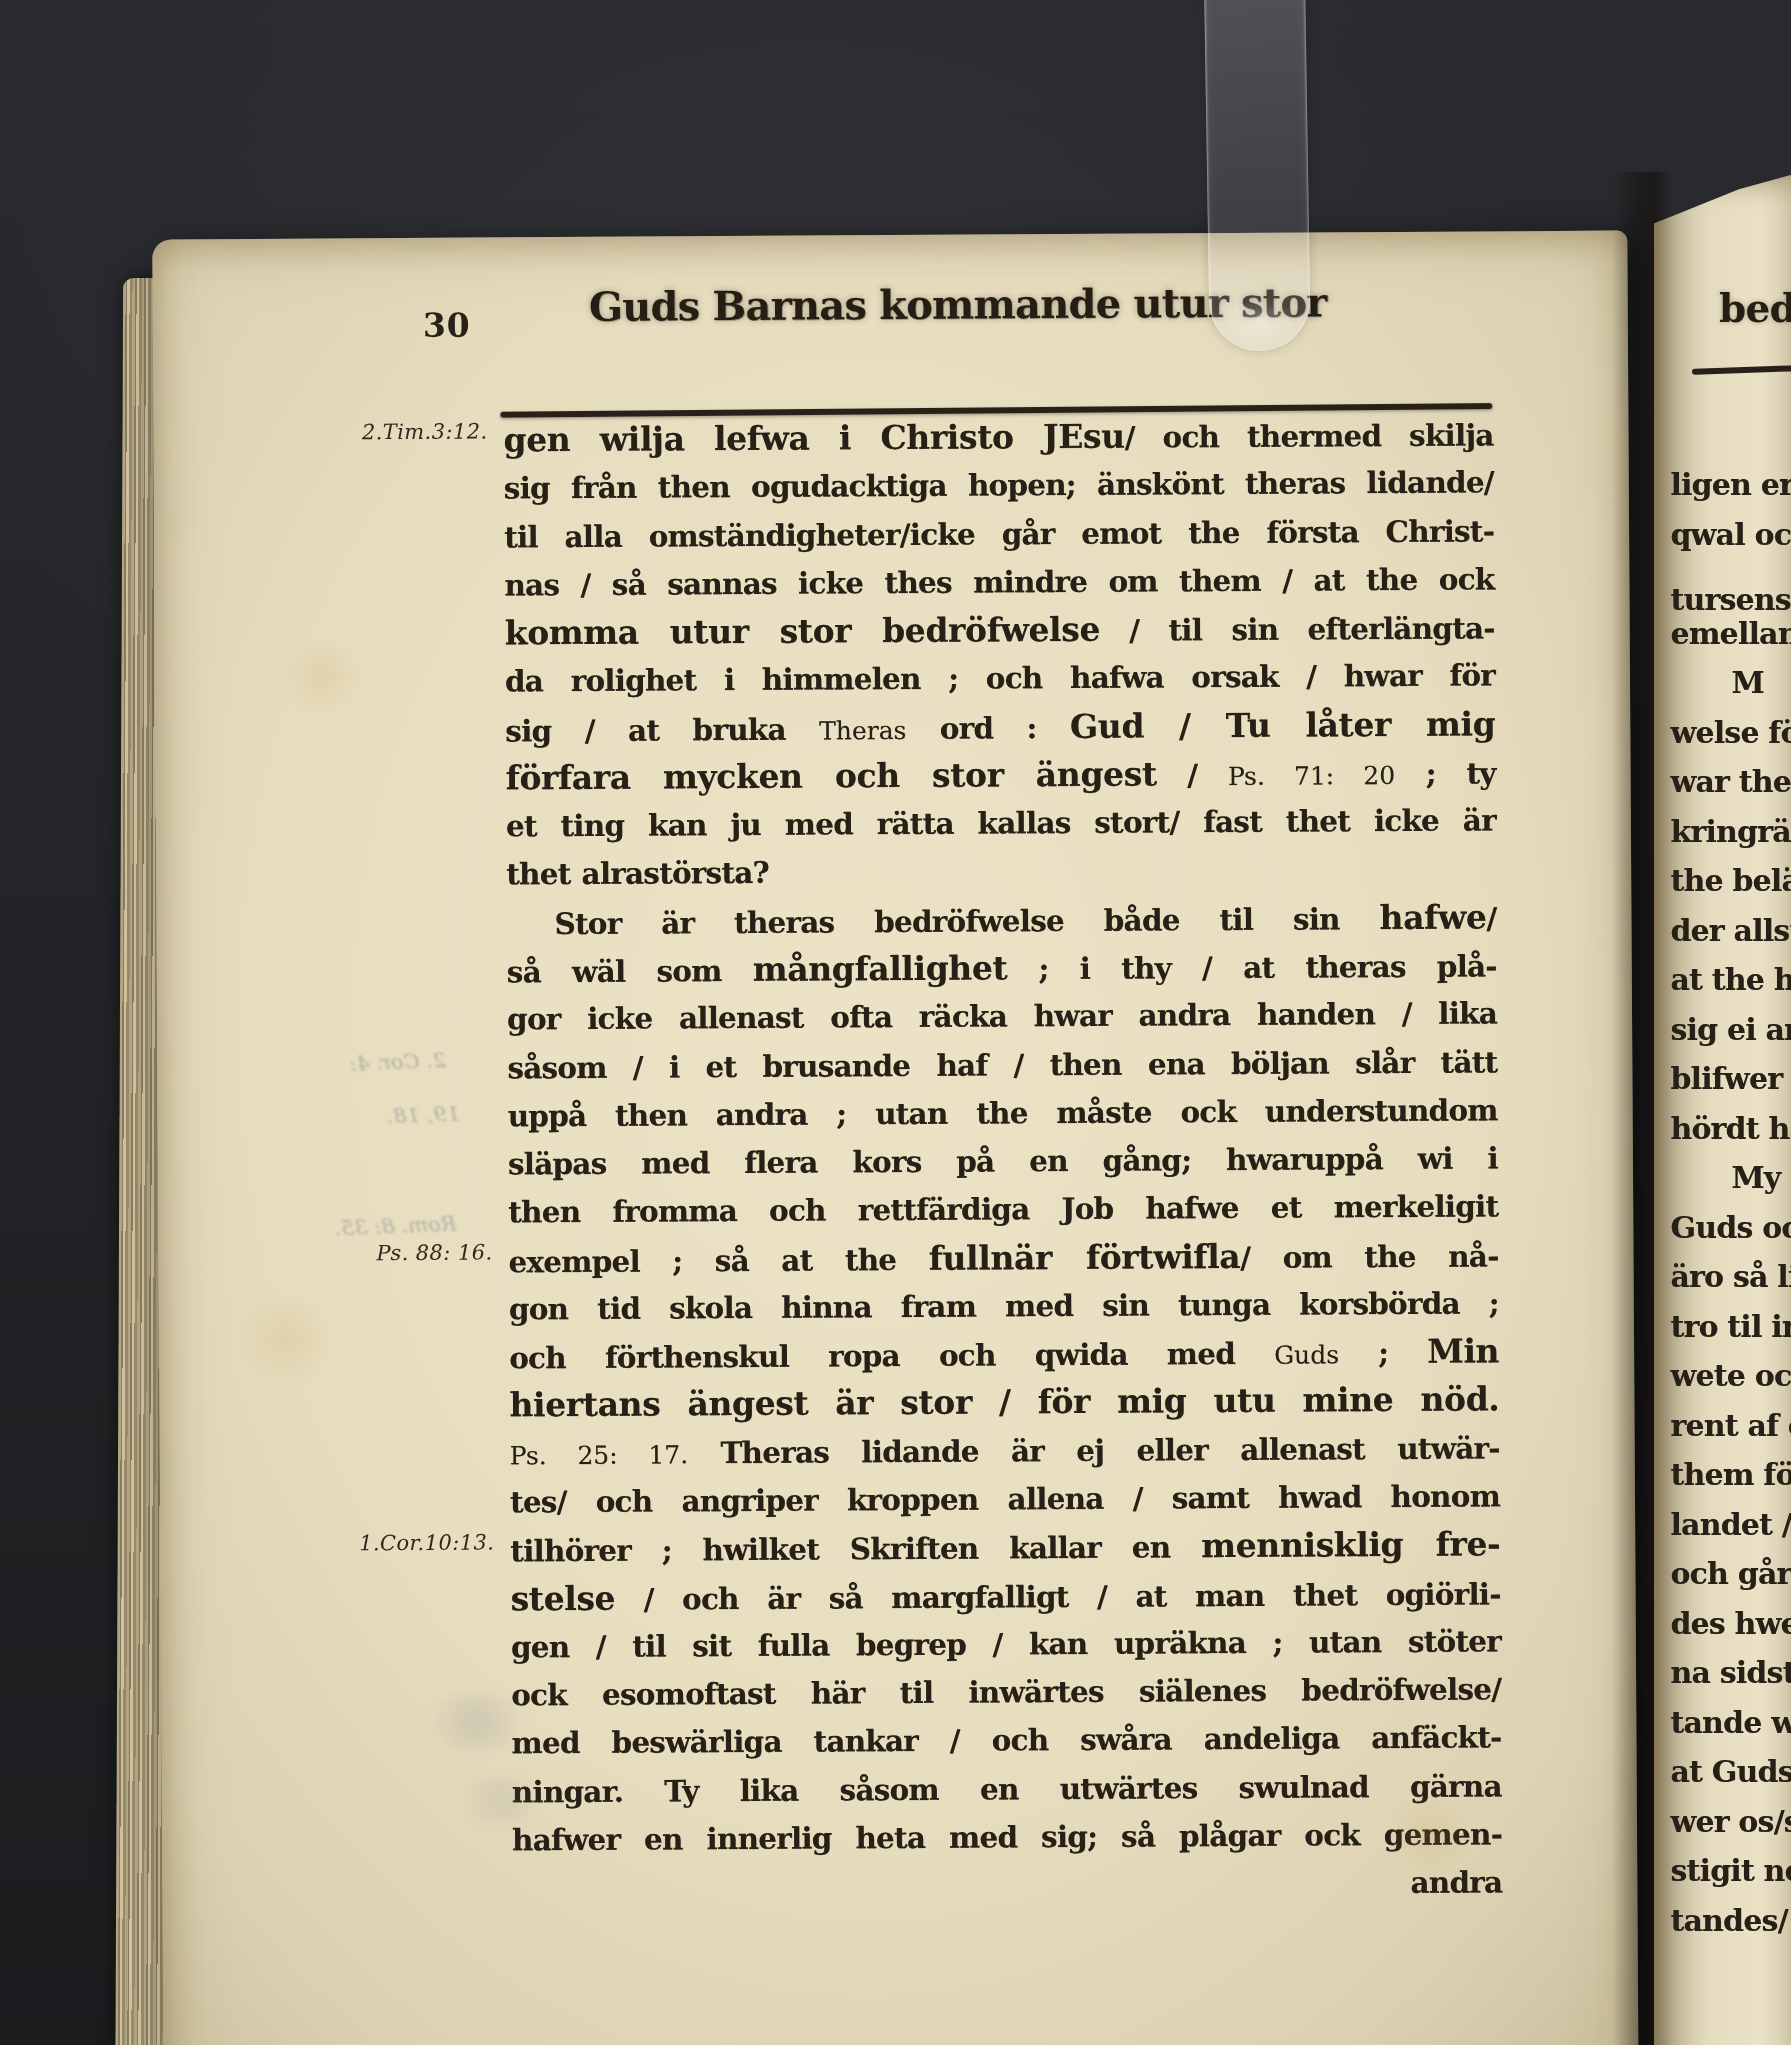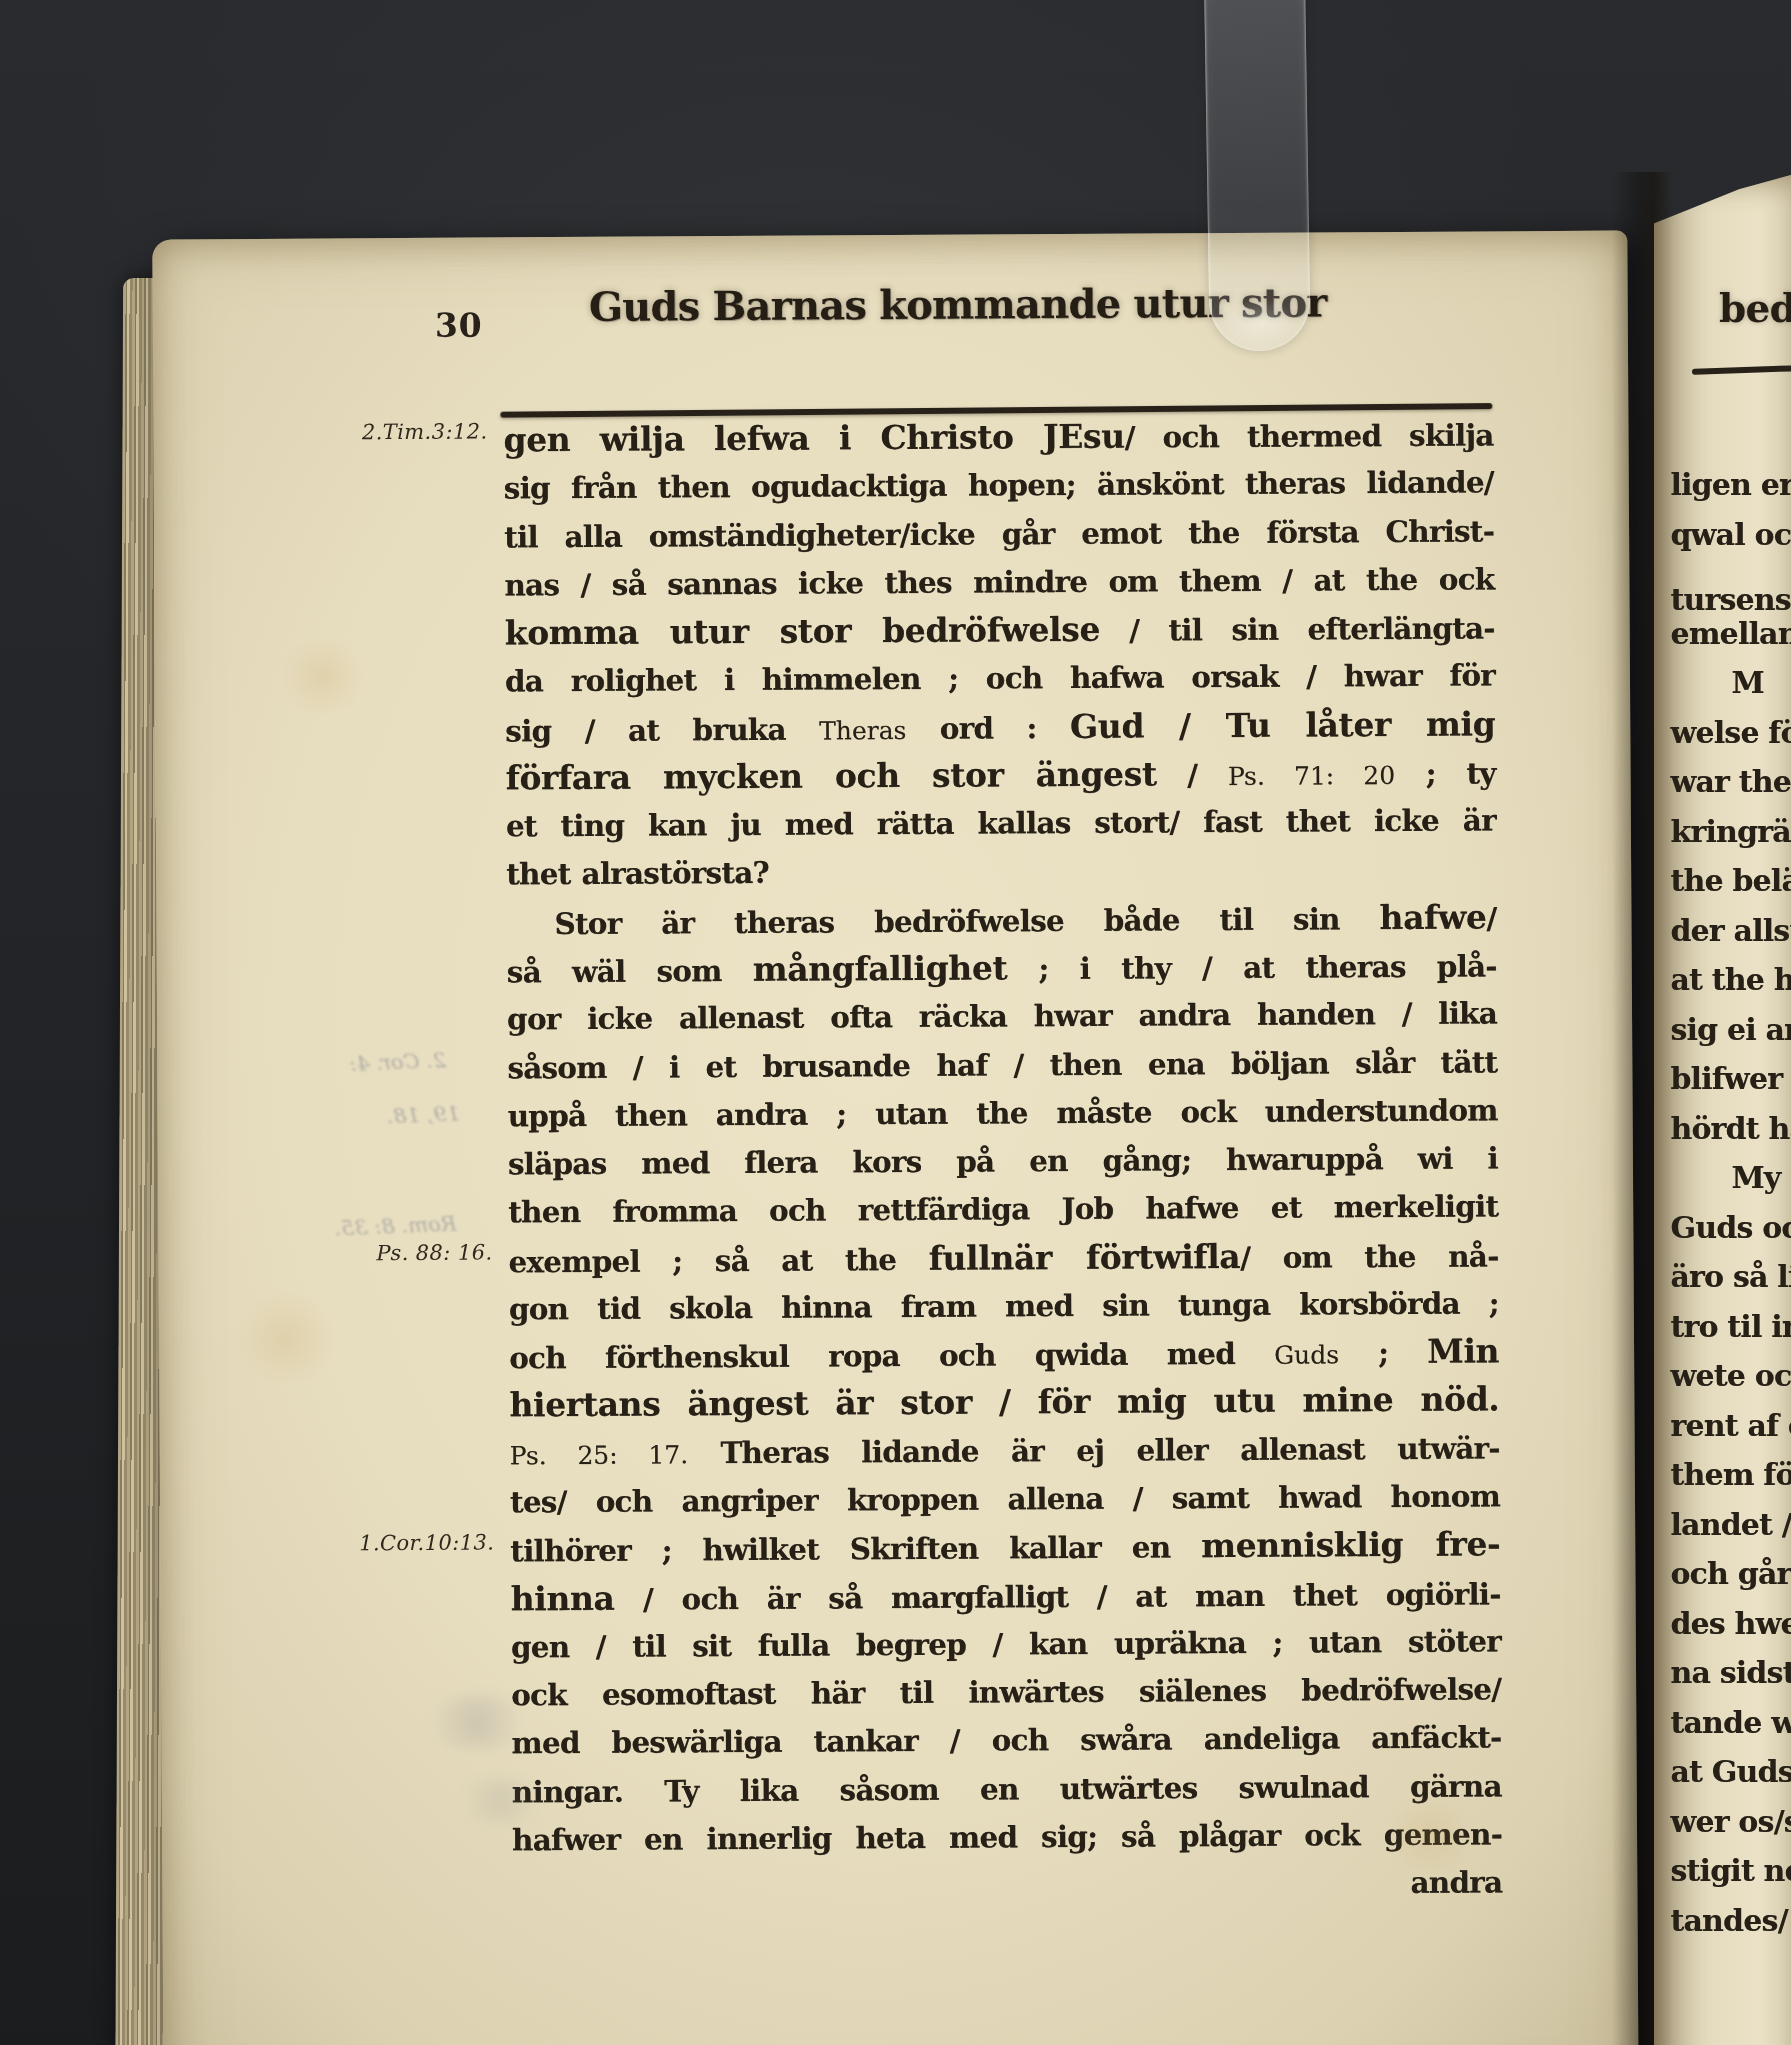--- a/index.html
+++ b/index.html
@@ -19,21 +19,21 @@
     box-shadow:10.6px 7.4px 33px rgba(0,0,0,.55), inset 0 0 70px rgba(125,104,63,.22),
       inset 0 -14px 41px rgba(120,98,58,.30), inset 0 10.6px 29px rgba(125,104,63,.26);}
   .gutter{position:absolute;left:1612px;top:172px;width:61px;height:2029px;z-index:3;
     background:linear-gradient(90deg,rgba(0,0,0,0),rgba(0,0,0,.30) 40%,rgba(18,13,6,.55) 68%,rgba(0,0,0,0));}
   
   .page-right{position:absolute;left:1654px;top:175px;width:137px;height:2026px;z-index:4;overflow:hidden;
     background:linear-gradient(90deg,#b6ab8c 0%, #d6ccae 14%, #e5dcc0 40%, #eae1c6 75%, #ded5b9 100%);
     clip-path:polygon(0 2.4%, 62% .7%, 100% 0, 100% 96.2%, 52% 99.2%, 10% 97.6%, 0 96.4%);
     box-shadow:inset 26px 0 37px -12.3px rgba(80,62,32,.55), inset 0 12.3px 24.5px rgba(120,98,58,.30);}
   
-  .pageno{position:absolute;left:282px;top:68px;font-size:33px;font-weight:700;color:#28221a;letter-spacing:0.8px;}
+  .pageno{position:absolute;left:270px;top:68px;font-size:33px;font-weight:700;color:#28221a;letter-spacing:0.8px;}
   .running-title{position:absolute;left:403px;top:46px;width:804px;text-align:center;
     font-size:40px;font-weight:700;letter-spacing:-0.8px;color:#241e15;
     text-shadow:0 0 6.5px rgba(60,48,28,.38), 0.8px 0.8px 0 rgba(40,32,20,.28);}
   .head-rule{position:absolute;left:347px;top:173px;width:992px;height:6.1px;background:#27211a;
     border-radius:3.3px;transform:rotate(-.15deg);box-shadow:0 1.6px 3.3px rgba(60,50,30,.4);filter:blur(0.2px);}
   
   .body-lines{position:absolute;left:350px;top:180px;width:990px;height:1522px;}
   .tl{position:absolute;left:0;width:990px;height:48px;line-height:46px;
     font-size:29.5px;font-weight:700;color:#262016;letter-spacing:-0.8px;word-spacing:1.6px;
     text-align:justify;text-align-last:justify;
@@ -97,21 +97,21 @@
         <div class="tl" style="top: 676px;"><span class="seg">uppå then andra ; utan the måste ock understundom</span></div>
         <div class="tl" style="top: 724px;"><span class="seg">släpas med flera kors på en gång; hwaruppå wi i</span></div>
         <div class="tl" style="top: 772px;"><span class="seg">then fromma och rettfärdiga Job hafwe et merkeligit</span></div>
         <div class="tl" style="top: 821px;"><span class="seg">exempel ; så at the </span><span class="em">fullnär förtwifla</span><span class="seg">/ om the nå-</span></div>
         <div class="tl" style="top: 869px;"><span class="seg">gon tid skola hinna fram med sin tunga korsbörda ;</span></div>
         <div class="tl" style="top: 917px;"><span class="seg">och förthenskul ropa och qwida med </span><span class="rom">Guds</span><span class="seg"> ; </span><span class="em">Min</span></div>
         <div class="tl" style="top: 965px;"><span class="em">hiertans ängest är stor / för mig utu mine nöd.</span></div>
         <div class="tl" style="top: 1014px;"><span class="rom">Ps. 25: 17.</span><span class="seg"> Theras lidande är ej eller allenast utwär-</span></div>
         <div class="tl" style="top: 1062px;"><span class="seg">tes/ och angriper kroppen allena / samt hwad honom</span></div>
         <div class="tl" style="top: 1110px;"><span class="seg">tilhörer ; hwilket Skriften kallar en </span><span class="em">mennisklig fre-</span></div>
-        <div class="tl" style="top: 1159px;"><span class="em">hinna</span><span class="seg"> / och är så margfalligt / at man thet ogiörli-</span></div>
+        <div class="tl" style="top: 1159px;"><span class="em">stelse</span><span class="seg"> / och är så margfalligt / at man thet ogiörli-</span></div>
         <div class="tl" style="top: 1207px;"><span class="seg">gen / til sit fulla begrep / kan upräkna ; utan stöter</span></div>
         <div class="tl" style="top: 1255px;"><span class="seg">ock esomoftast här til inwärtes siälenes bedröfwelse/</span></div>
         <div class="tl" style="top: 1303px;"><span class="seg">med beswärliga tankar / och swåra andeliga anfäckt-</span></div>
         <div class="tl" style="top: 1352px;"><span class="seg">ningar. Ty lika såsom en utwärtes swulnad gärna</span></div>
         <div class="tl" style="top: 1400px;"><span class="seg">hafwer en innerlig heta med sig; så plågar ock gemen-</span></div>
         <div class="tl nj right" style="top: 1448px;"><span class="seg">andra</span></div>
       </div>
     <div id="margin-notes">
         <div class="margin-note" style="top: 182px;">2.Tim.3:12.</div>
         <div class="margin-note" style="top: 1003px;">Ps. 88: 16.</div>

